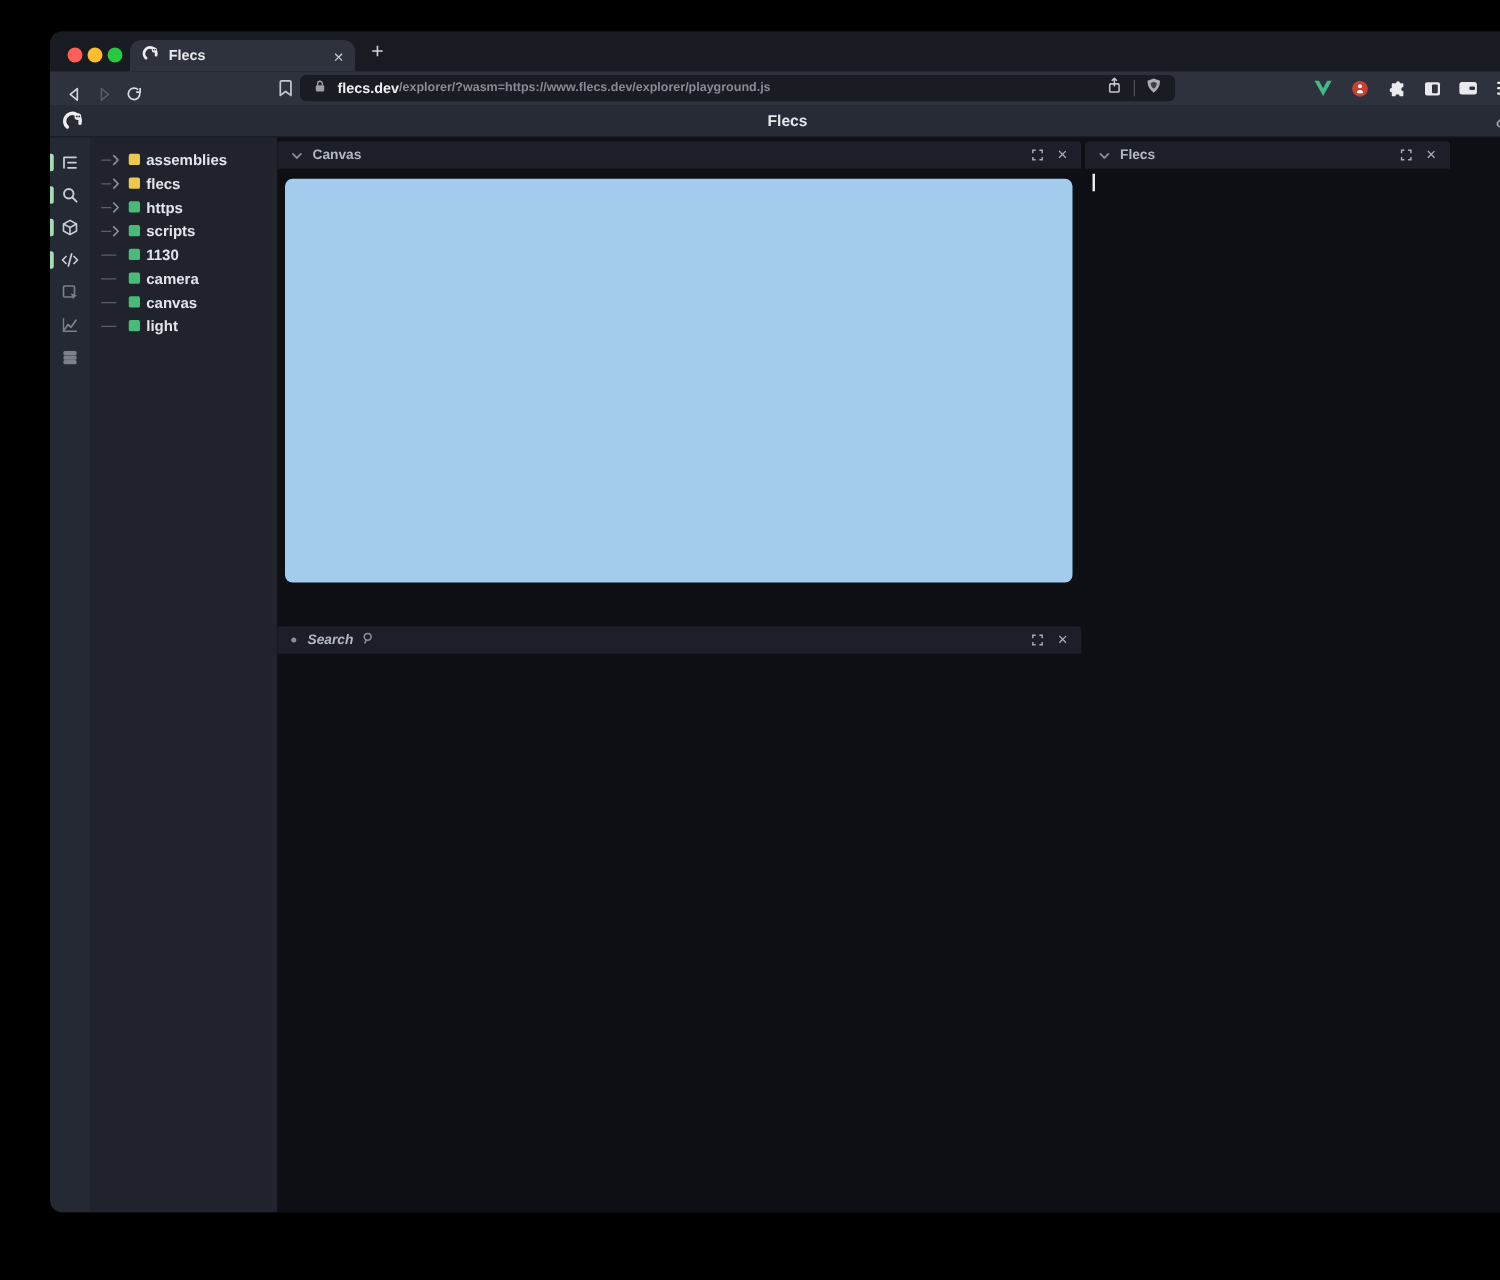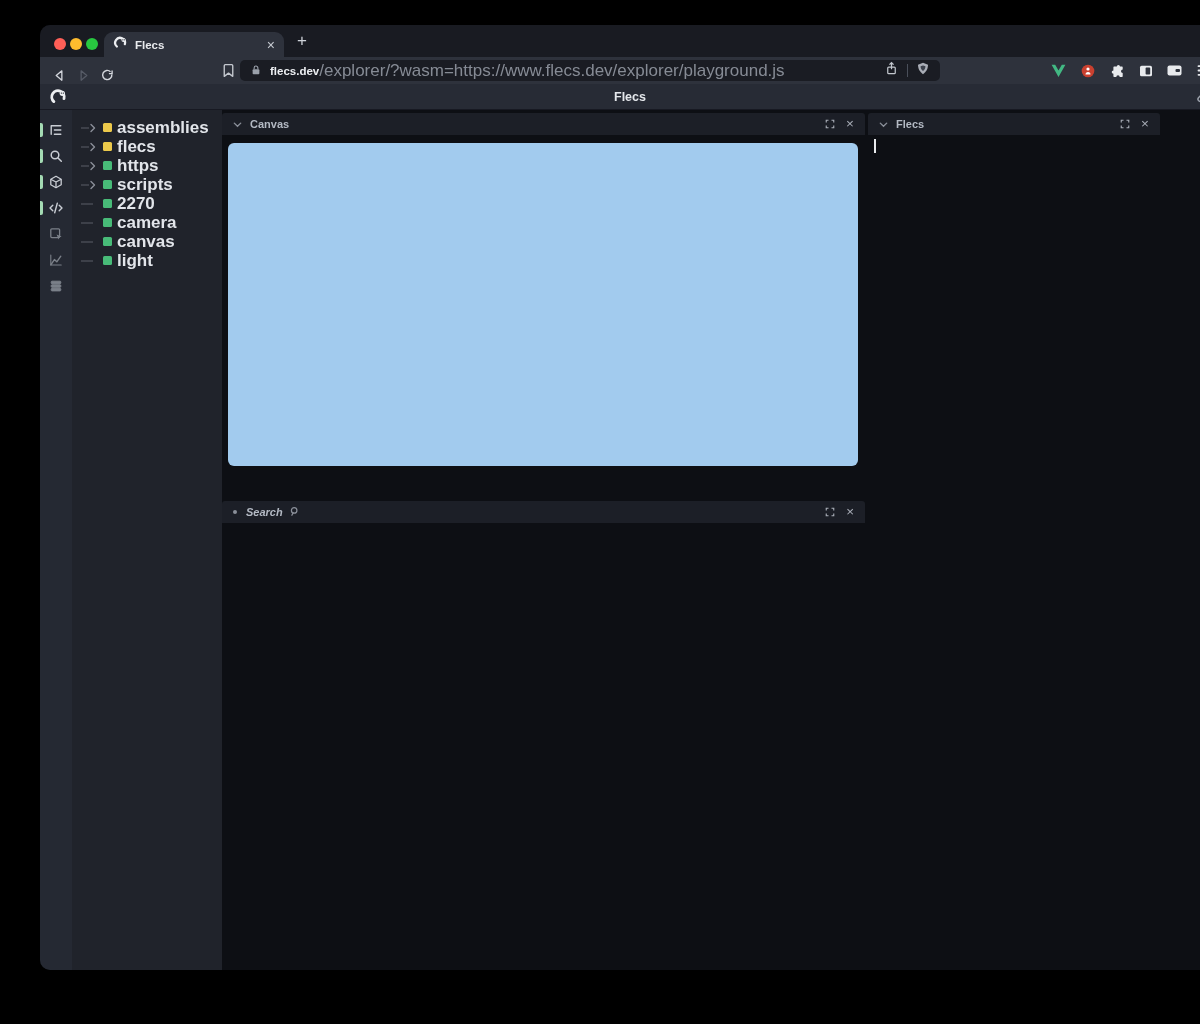--- a/index.html
+++ b/index.html
@@ -25,21 +25,21 @@
             color:#cfd3da; font-size:17px; display:flex; align-items:center; justify-content:center; }
 
   .toolbar { position:absolute; left:0; top:32px; width:100%; height:27px; background:#2e323c;
              display:flex; align-items:flex-end; }
   .navbtn { width:18px; height:18px; display:flex; align-items:center; justify-content:center; }
   .nav-back { margin-left:10px; } .nav-fwd { margin-left:6px; } .nav-reload { margin-left:6px; }
   .bookmark { position:absolute; left:180px; top:5px; width:17px; height:17px; }
   .urlbar { position:absolute; left:200px; top:3px; width:700px; height:21px; background:#1a1c23;
             border-radius:5px; display:flex; align-items:center; padding:0 10px; }
   .url-host { color:#edeff2; font-size:11.5px; font-weight:bold; margin-left:8px; white-space:nowrap; }
-  .url-path { color:#868b95; font-size:17px; white-space:nowrap; }
+  .url-path { color:#868b95; font-size:10px; white-space:nowrap;font-weight:bold; }
   .urlbar-right { margin-left:auto; display:flex; align-items:center; gap:8px; }
   .url-sep { width:1px; height:13px; background:#4a4f5a; }
   .extensions { position:absolute; right:8px; top:0; height:27px; display:flex; align-items:center; gap:12px; }
   .ext { width:17px; height:17px; display:flex; align-items:center; justify-content:center; }
 
   
   .appheader { position:absolute; left:0; top:59px; width:100%; height:26px; background:#272b35;
                border-bottom:1px solid #171922; }
   .applogo { position:absolute; left:9px; top:3px; width:19px; height:19px; }
   .apptitle { position:absolute; left:0; top:0; width:100%; height:26px; display:flex;
@@ -53,21 +53,21 @@
   .rail-item { position:relative; width:32px; height:26px; display:flex; align-items:center; justify-content:center; }
   .rail-item svg { stroke:#7b8089; }
   .rail-item.active svg { stroke:#c9cdd4; }
   .rail-item.active::before { content:""; position:absolute; left:0; top:6px; width:3px; height:14px;
                               background:#a4dbb4; border-radius:0 2px 2px 0; }
 
   .treepanel { width:150px; background:#20232b; padding-top:8px; }
   .tree-row { height:19px; display:flex; align-items:center; padding-left:8px; gap:5px; }
   .tree-branch { width:18px; display:flex; align-items:center; }
   .tree-square { width:9px; height:9px; border-radius:1.5px; flex:none; }
-  .tree-label { color:#e2e5ea; font-size:17px; font-weight:bold; white-space:nowrap; }
+  .tree-label { color:#e2e5ea; font-size:12px; font-weight:bold; white-space:nowrap; }
 
   .main { flex:1; position:relative; background:#0d0f14; }
 
   .panel-header { position:absolute; height:22px; background:#1c1f27; border-radius:3px 3px 0 0;
                   display:flex; align-items:center; padding:0 8px; gap:6px; }
   .panel-title { color:#b3b9c3; font-size:11px; font-weight:bold; }
   .panel-spacer { flex:1; }
   .panel-btn { width:14px; height:14px; display:flex; align-items:center; justify-content:center; }
   .panel-x { color:#a9aeb8; font-size:13.5px; line-height:1; }
   .collapse-dot { width:4px; height:4px; border-radius:50%; background:#8a8f99; margin:0 3px; }
@@ -296,21 +296,21 @@
           <span class="tree-square" style="background: rgb(72, 187, 120);"></span>
           <span class="tree-label">scripts</span>
         </div>
         <div class="tree-row">
           <span class="tree-branch">
             <svg width="18" height="10" viewBox="0 0 18 10">
               <path d="M1 5 h12" stroke="#5a5f69" stroke-width="1"></path>
             </svg>
           </span>
           <span class="tree-square" style="background: rgb(72, 187, 120);"></span>
-          <span class="tree-label">2270</span>
+          <span class="tree-label">1130</span>
         </div>
         <div class="tree-row">
           <span class="tree-branch">
             <svg width="18" height="10" viewBox="0 0 18 10">
               <path d="M1 5 h12" stroke="#5a5f69" stroke-width="1"></path>
             </svg>
           </span>
           <span class="tree-square" style="background: rgb(72, 187, 120);"></span>
           <span class="tree-label">camera</span>
         </div>

